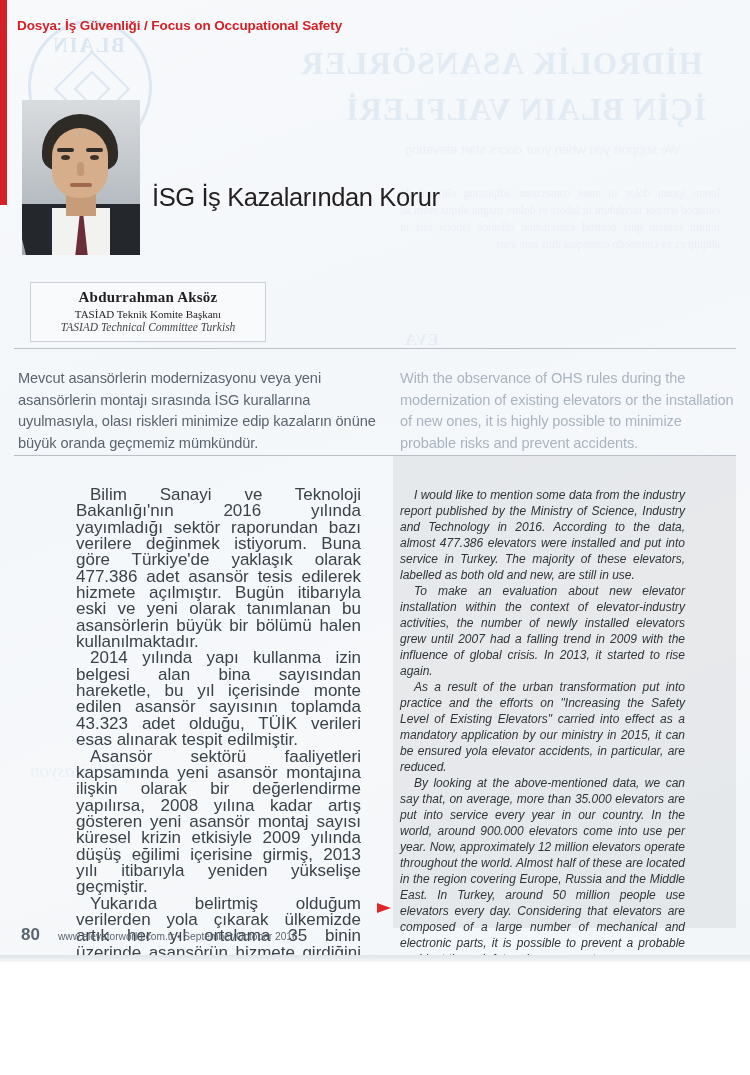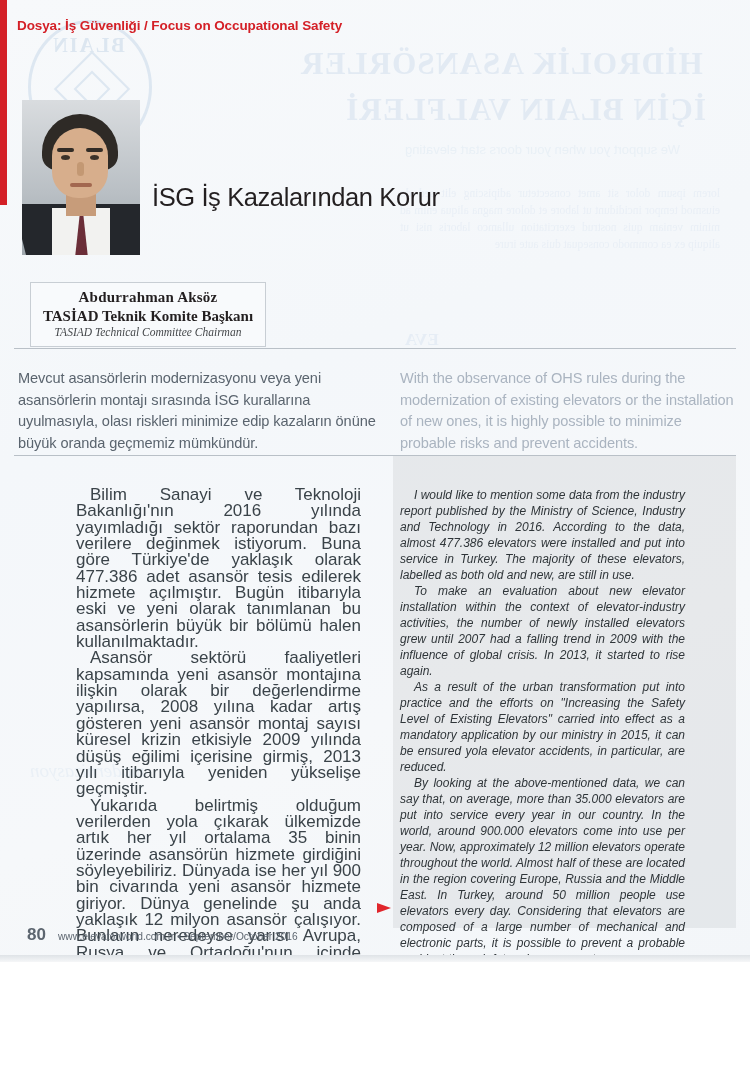--- a/index.html
+++ b/index.html
@@ -284,22 +284,22 @@
   }
   .author-name {
     font-family: "Liberation Serif", serif;
     font-size: 15px;
     font-weight: bold;
     color: #231f20;
     letter-spacing: 0.2px;
   }
   .author-role {
     font-family: "Liberation Serif", serif;
-    font-size: 15px;
-    font-weight: bold;
+    font-size: 11px;
+    font-weight: normal;
     color: #231f20;
     margin-top: 2px;
   }
   .author-role-en {
     font-family: "Liberation Serif", serif;
     font-size: 11.5px;
     font-style: italic;
     color: #44474a;
     margin-top: 1px;
   }
@@ -371,21 +371,20 @@
     border-left: 14px solid #e0262c;
   }
 
   
   .footer-pageno {
     position: absolute;
     left: 21px; top: 925px;
     font-size: 17px;
     font-weight: bold;
     color: #5d6670;
-    margin-left: 6px;
   }
   .footer-text {
     position: absolute;
     left: 58px; top: 931px;
     font-size: 10.2px;
     color: #5d6670;
   }
 
   
   .below-sheet {
@@ -437,33 +436,34 @@
       <div class="eye-r"></div>
       <div class="nose"></div>
       <div class="mouth"></div>
     </div>
 
     <div class="headline">İSG İş Kazalarından Korur</div>
 
     <div class="author-box">
       <div class="author-name">Abdurrahman Aksöz</div>
       <div class="author-role">TASİAD Teknik Komite Başkanı</div>
-      <div class="author-role-en">TASIAD Technical Committee Chairman</div>
+      <div class="author-role-en">TASIAD Technical Committee Turkish</div>
     </div>
 
     <div class="rule rule-top"></div>
     <div class="rule rule-mid"></div>
 
     <div class="pq pq-tr">Mevcut asansörlerin modernizasyonu veya yeni asansörlerin montajı sırasında İSG kurallarına uyulmasıyla, olası riskleri minimize edip kazaların önüne büyük oranda geçmemiz mümkündür.</div>
     <div class="pq pq-en">With the observance of OHS rules during the modernization of existing elevators or the installation of new ones, it is highly possible to minimize probable risks and prevent accidents.</div>
 
     <div class="en-tint"></div>
 
     <div class="col col-tr">
         <p>Bilim Sanayi ve Teknoloji Bakanlığı'nın 2016 yılında yayımladığı sektör raporundan bazı verilere değinmek istiyorum. Buna göre Türkiye'de yaklaşık olarak 477.386 adet asansör tesis edilerek hizmete açılmıştır. Bugün itibarıyla eski ve yeni olarak tanımlanan bu asansörlerin büyük bir bölümü halen kullanılmaktadır.</p>
+        <p>2014 yılında yapı kullanma izin belgesi alan bina sayısından hareketle, bu yıl içerisinde monte edilen asansör sayısının toplamda 43.323 adet olduğu, TÜİK verileri esas alınarak tespit edilmiştir.</p>
         <p>Asansör sektörü faaliyetleri kapsamında yeni asansör montajına ilişkin olarak bir değerlendirme yapılırsa, 2008 yılına kadar artış gösteren yeni asansör montaj sayısı küresel krizin etkisiyle 2009 yılında düşüş eğilimi içerisine girmiş, 2013 yılı itibarıyla yeniden yükselişe geçmiştir.</p>
         <p>Yukarıda belirtmiş olduğum verilerden yola çıkarak ülkemizde artık her yıl ortalama 35 binin üzerinde asansörün hizmete girdiğini söyleyebiliriz. Dünyada ise her yıl 900 bin civarında yeni asansör hizmete giriyor. Dünya genelinde şu anda yaklaşık 12 milyon asansör çalışıyor. Bunların neredeyse yarısı Avrupa, Rusya ve Ortadoğu'nun içinde bulunduğu bölgede yer alıyor. Türkiye'de her gün 50 milyon civarında insan asansör kullanıyor. Asansörlerin, çok sayıda mekanik ve elektronik parçadan oluştuğunu düşündüğümüzde olası bir kazanın önüne geçmek, yapılacak iyileştirmelerle mümkün olabilir.</p>
       </div>
     <div class="col col-en">
         <p>I would like to mention some data from the industry report published by the Ministry of Science, Industry and Technology in 2016. According to the data, almost 477.386 elevators were installed and put into service in Turkey. The majority of these elevators, labelled as both old and new, are still in use.</p>
         <p>To make an evaluation about new elevator installation within the context of elevator-industry activities, the number of newly installed elevators grew until 2007 had a falling trend in 2009 with the influence of global crisis. In 2013, it started to rise again.</p>
         <p>As a result of the urban transformation put into practice and the efforts on "Increasing the Safety Level of Existing Elevators" carried into effect as a mandatory application by our ministry in 2015, it can be ensured yola elevator accidents, in particular, are reduced.</p>
         <p>By looking at the above-mentioned data, we can say that, on average, more than 35.000 elevators are put into service every year in our country. In the world, around 900.000 elevators come into use per year. Now, approximately 12 million elevators operate throughout the world. Almost half of these are located in the region covering Europe, Russia and the Middle East. In Turkey, around 50 million people use elevators every day. Considering that elevators are composed of a large number of mechanical and electronic parts, it is possible to prevent a probable accident through future improvements.</p>
       </div>
 

